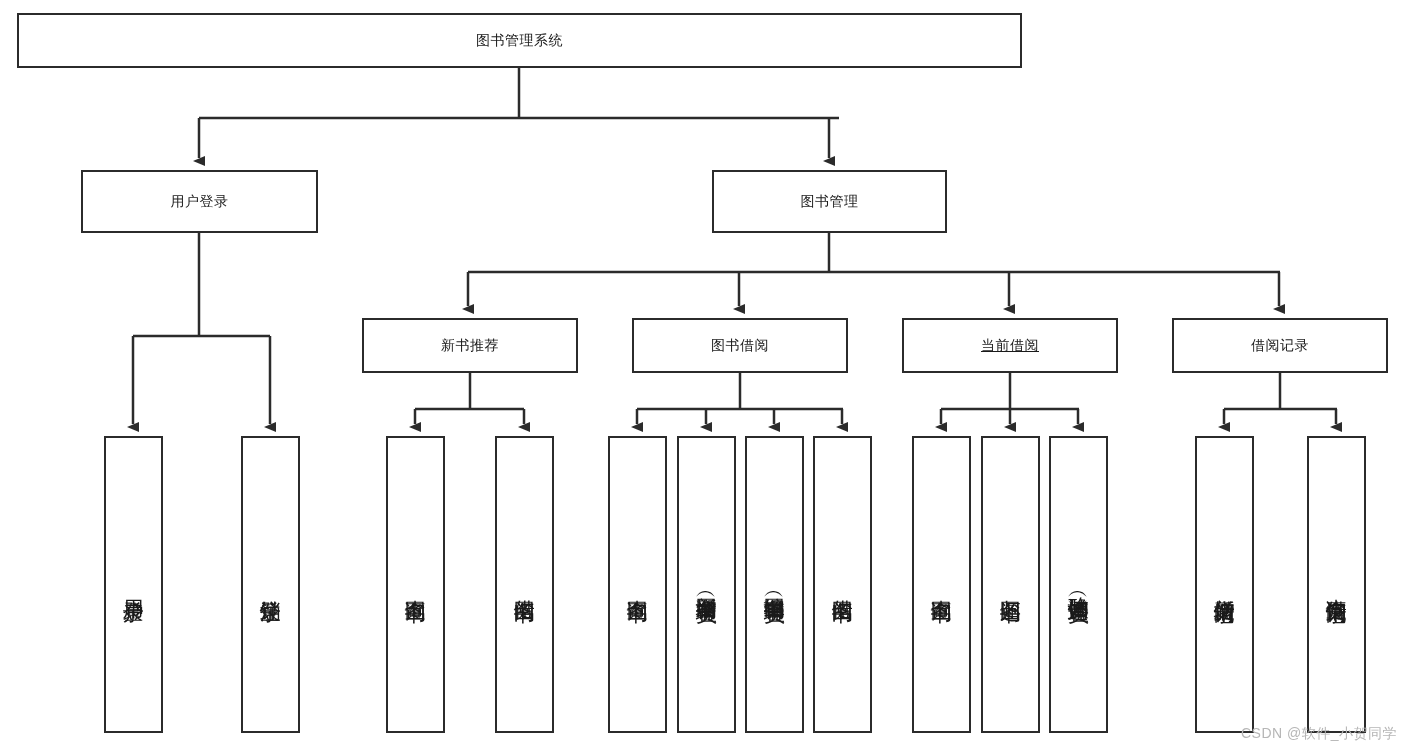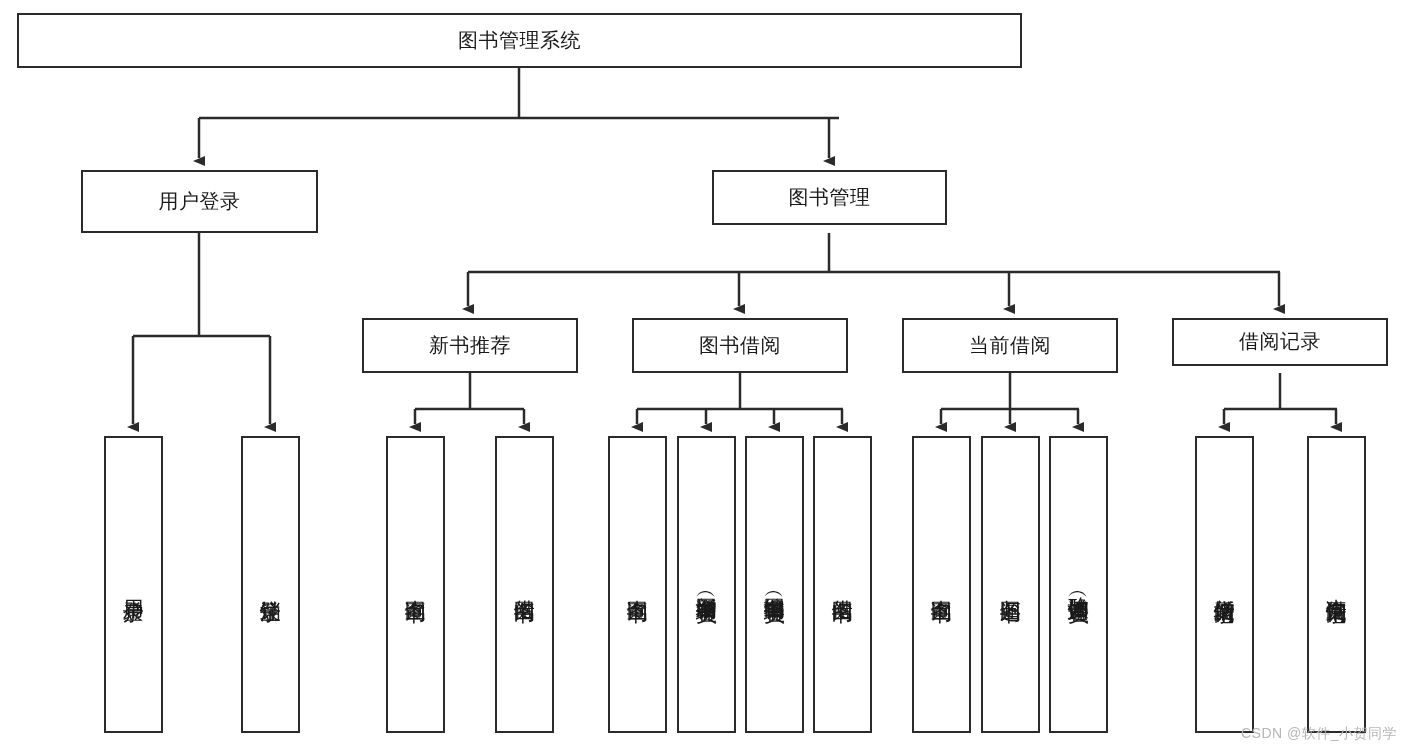--- a/index.html
+++ b/index.html
@@ -31,21 +31,21 @@
     position: absolute;
     box-sizing: border-box;
     background: #ffffff;
     border: 2px solid #2b2b2b;
     display: flex;
     align-items: center;
     justify-content: center;
     z-index: 2;
   }
   .node .label {
-    font-size: 20px;
+    font-size: 14px;
     line-height: 1.18;
     letter-spacing: 0.5px;
     color: #1a1a1a;
     white-space: nowrap;
   }
   
   .node.vertical {
     align-items: center;
     justify-content: center;
   }
@@ -125,34 +125,34 @@
     </g>
   </svg>
 
   <div class="node" style="left:17px; top:13px; width:1005px; height:55px;">
     <span class="label">图书管理系统</span>
   </div>
 
   <div class="node" style="left:81px; top:170px; width:237px; height:63px;">
     <span class="label">用户登录</span>
   </div>
-  <div class="node" style="left:712px; top:170px; width:235px; height:55px;">
+  <div class="node" style="left:712px; top:170px; width:235px; height:63px;">
     <span class="label">图书管理</span>
   </div>
 
   <div class="node" style="left:362px; top:318px; width:216px; height:55px;text-align:right;">
     <span class="label">新书推荐</span>
   </div>
   <div class="node" style="left:632px; top:318px; width:216px; height:55px;">
     <span class="label">图书借阅</span>
   </div>
-  <div class="node" style="left:902px; top:318px; width:216px; height:55px;">
+  <div class="node" style="left:902px; top:318px; width:216px; height:55px;text-decoration:underline;">
     <span class="label">当前借阅</span>
   </div>
-  <div class="node" style="left:1172px; top:318px; width:216px; height:48px;">
+  <div class="node" style="left:1172px; top:318px; width:216px; height:55px;">
     <span class="label">借阅记录</span>
   </div>
 
   <div class="node vertical" style="left:104px; top:436px; width:59px; height:297px;">
     <span class="label">用户登录</span>
   </div>
   <div class="node vertical" style="left:241px; top:436px; width:59px; height:297px;">
     <span class="label">注销登录</span>
   </div>
 

